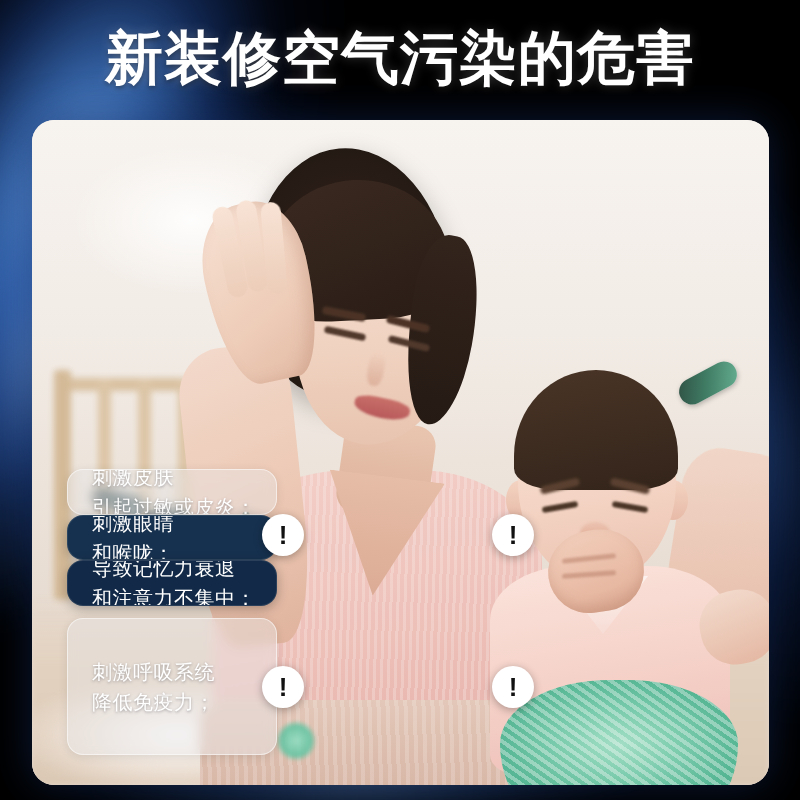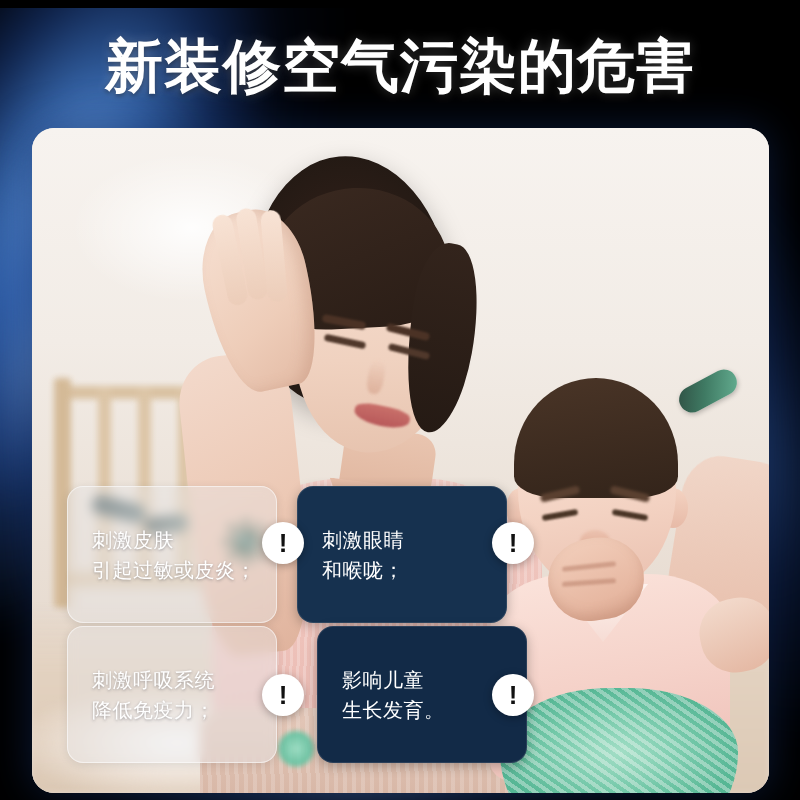--- a/index.html
+++ b/index.html
@@ -5,21 +5,21 @@
   * { margin:0; padding:0; box-sizing:border-box; }
   html,body { width:800px; height:800px; }
   body {
     font-family:"Liberation Sans","DejaVu Sans",sans-serif;
     background:#000;
     overflow:hidden;
     position:relative;
   }
 
   
-  .stage { position:absolute; inset:0; background:#000000; overflow:hidden;margin-top:8px; }
+  .stage { position:absolute; inset:0; background:#000000; overflow:hidden; }
 
   .glow-left {
     position:absolute; left:-170px; top:-260px;
     width:480px; height:900px;
     background:
       radial-gradient(closest-side ellipse at 50% 50%, rgba(120,175,240,.95) 0%, rgba(62,118,200,.80) 28%, rgba(26,62,135,.55) 52%, rgba(8,22,62,.20) 74%, rgba(0,0,0,0) 100%);
     transform:rotate(22deg);
     filter:blur(16px);
   }
   .glow-left-2 {
@@ -272,21 +272,21 @@
     filter:blur(1.5px); opacity:.85;
   }
 
   
   .grid {
     position:absolute; left:67px; top:466px;
     width:670px; height:290px;
     z-index:4;
   }
   .row { position:absolute; left:0; width:670px; height:137px; display:flex; align-items:stretch; }
-  .row.r1 { top:12px; }
+  .row.r1 { top:3px;flex-direction:column; }
   .row.r2 { top:152px; }
 
   .card {
     position:relative;
     border-radius:16px;
     display:flex; align-items:center;
     padding:0 0 0 24px;
     color:#ffffff;
     font-size:20px;
     line-height:30px;
@@ -444,33 +444,33 @@
       <div class="card light">
         <span class="card-text">刺激皮肤
 引起过敏或皮炎；</span>
       </div>
       <div class="gap"></div>
       <div class="card dark d1">
         <span class="card-text">刺激眼睛
 和喉咙；</span>
       </div>
       <div class="gap"></div>
+      <div class="card dark d2">
+        <span class="card-text">导致记忆力衰退
+和注意力不集中；</span>
+      </div>
     </div>
 
     <div class="row r2">
       <div class="card light">
         <span class="card-text">刺激呼吸系统
 降低免疫力；</span>
       </div>
       <div class="gap"></div>
       <div class="gap"></div>
-      <div class="card dark d2">
-        <span class="card-text">影响儿童
-生长发育。</span>
-      </div>
     </div>
 
     <div class="badge b1">!</div>
     <div class="badge b2">!</div>
     <div class="badge b3">!</div>
     <div class="badge b4">!</div>
 
   </div>
 </div>
 

